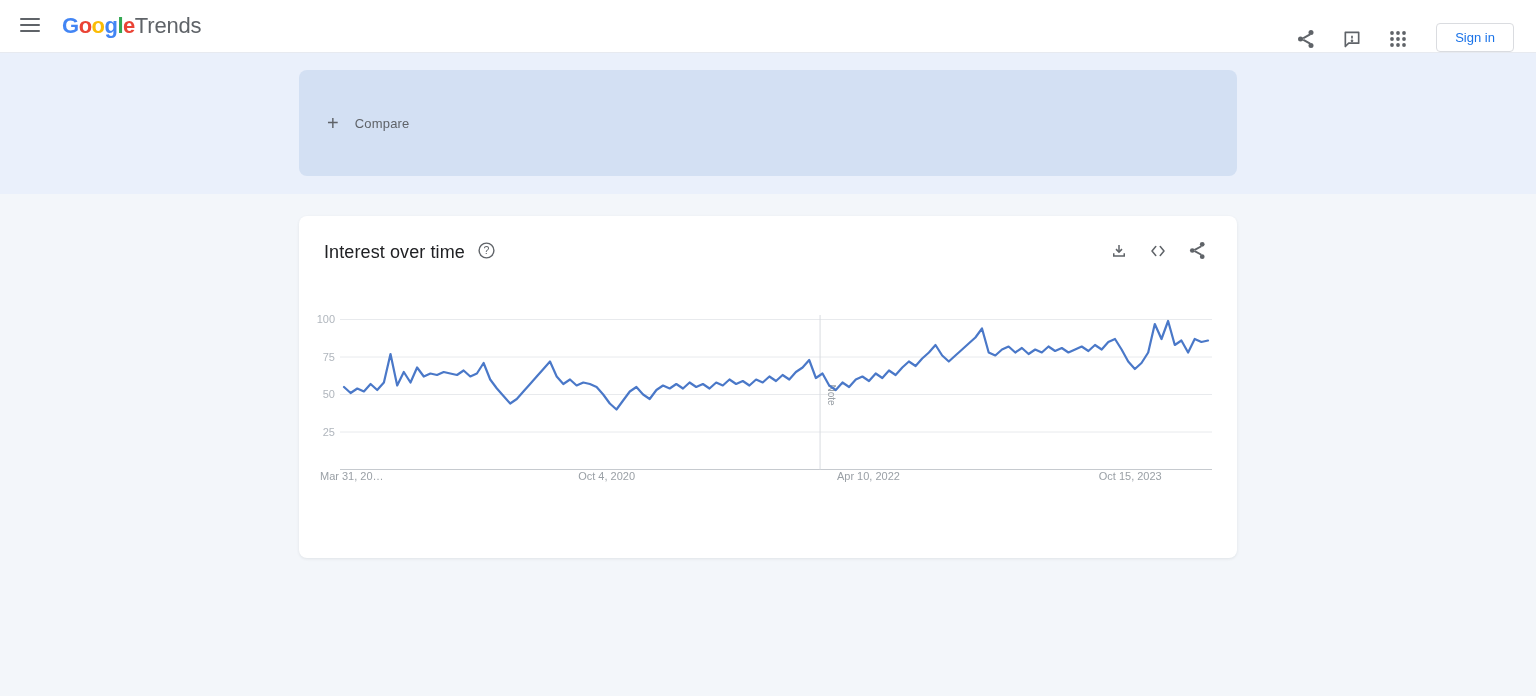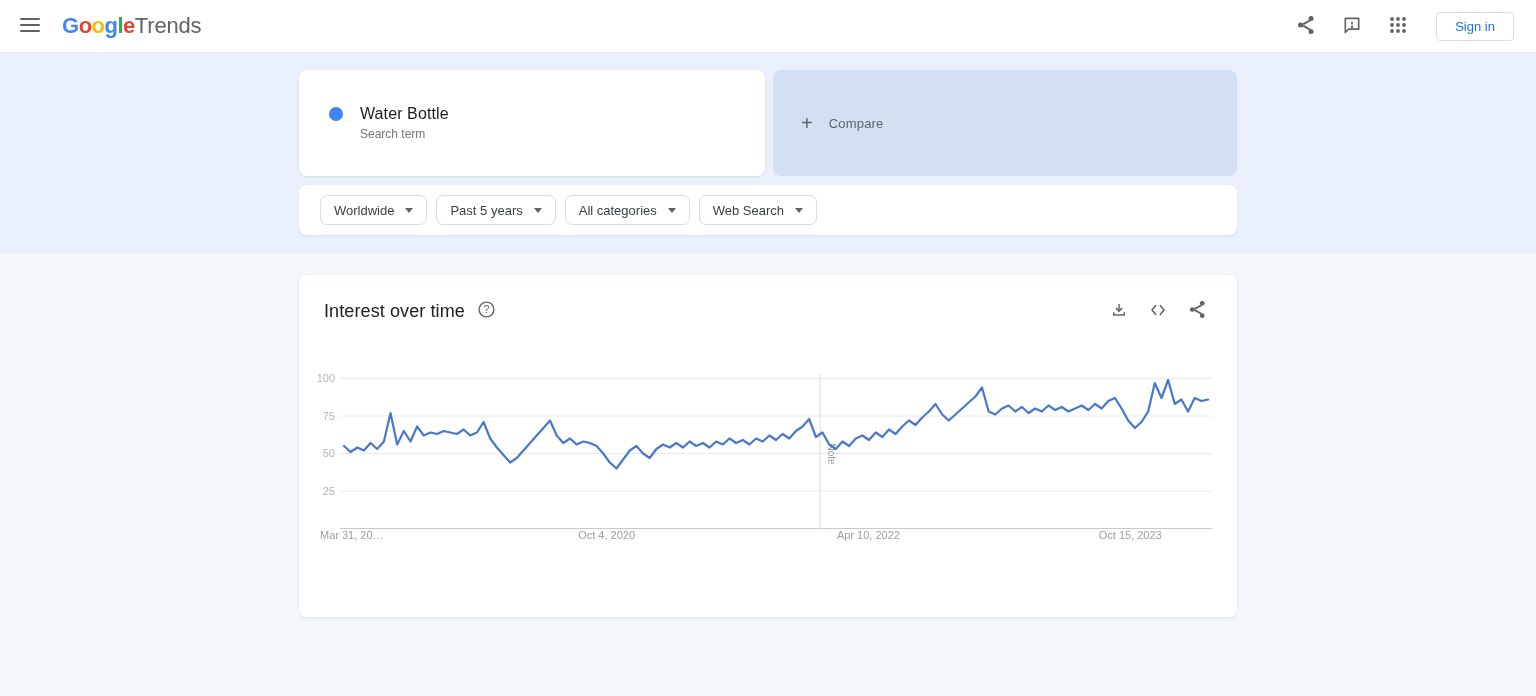--- a/index.html
+++ b/index.html
@@ -23,21 +23,21 @@
   nav.primary { display:flex; align-items:stretch; gap:26px; }
   .nav-item {
     display:flex; align-items:center; font-size:14px; color:#5f6368;
     position:relative; padding:0 2px; cursor:pointer; text-decoration:none;
   }
   .nav-item.active { color:#3c4043; }
   .nav-item.active::after {
     content:""; position:absolute; left:0; right:0; bottom:0; height:3px;
     background:var(--nav-underline,#4a78c8); border-radius:3px 3px 0 0;
   }
-  .top-actions { margin-left:auto; display:flex; align-items:center; gap:22px; }
+  .top-actions { margin-left:auto; display:flex; align-items:flex-end; gap:22px; }
   .icon-btn { width:24px; height:24px; display:flex; align-items:center; justify-content:center; color:#5f6368; }
   .signin-btn {
     width:78px; height:29px; border:1px solid #dadce0; border-radius:4px;
     color:var(--sign-in-text,#1a73e8); font-size:13px; font-weight:500; background:#fff; margin-left:4px;
   }
 
   
   .hero { background:var(--hero-bg,#eaf0fb); padding:17px 0 18px 0; }
   .content-col { width:938px; margin:0 auto; }
   .cards-row { display:flex; gap:8px; height:106px; }
@@ -142,49 +142,24 @@
           </svg>
       </span>
     </button>
     <button class="signin-btn">Sign in</button>
   </div>
 </header>
 
 <section class="hero">
   <div class="content-col">
     <div class="cards-row">
-      <div class="term-card">
-        <span class="dot"></span>
-        <div>
-          <div class="term-title">Water Bottle</div>
-          <div class="term-sub">Search term</div>
-        </div>
-      </div>
       <div class="compare-card">
         <span class="compare-plus">+</span>
         <span class="compare-label">Compare</span>
       </div>
-    </div>
-    <div class="filters-bar">
-      <button class="pill">
-        <span>Worldwide</span>
-        <span class="caret"></span>
-      </button>
-      <button class="pill">
-        <span>Past 5 years</span>
-        <span class="caret"></span>
-      </button>
-      <button class="pill">
-        <span>All categories</span>
-        <span class="caret"></span>
-      </button>
-      <button class="pill">
-        <span>Web Search</span>
-        <span class="caret"></span>
-      </button>
     </div>
   </div>
 </section>
 
 <main>
   <div class="chart-card">
     <div class="chart-header">
       <h2 class="chart-title">Interest over time</h2>
       <button class="help-btn">
         <span>

